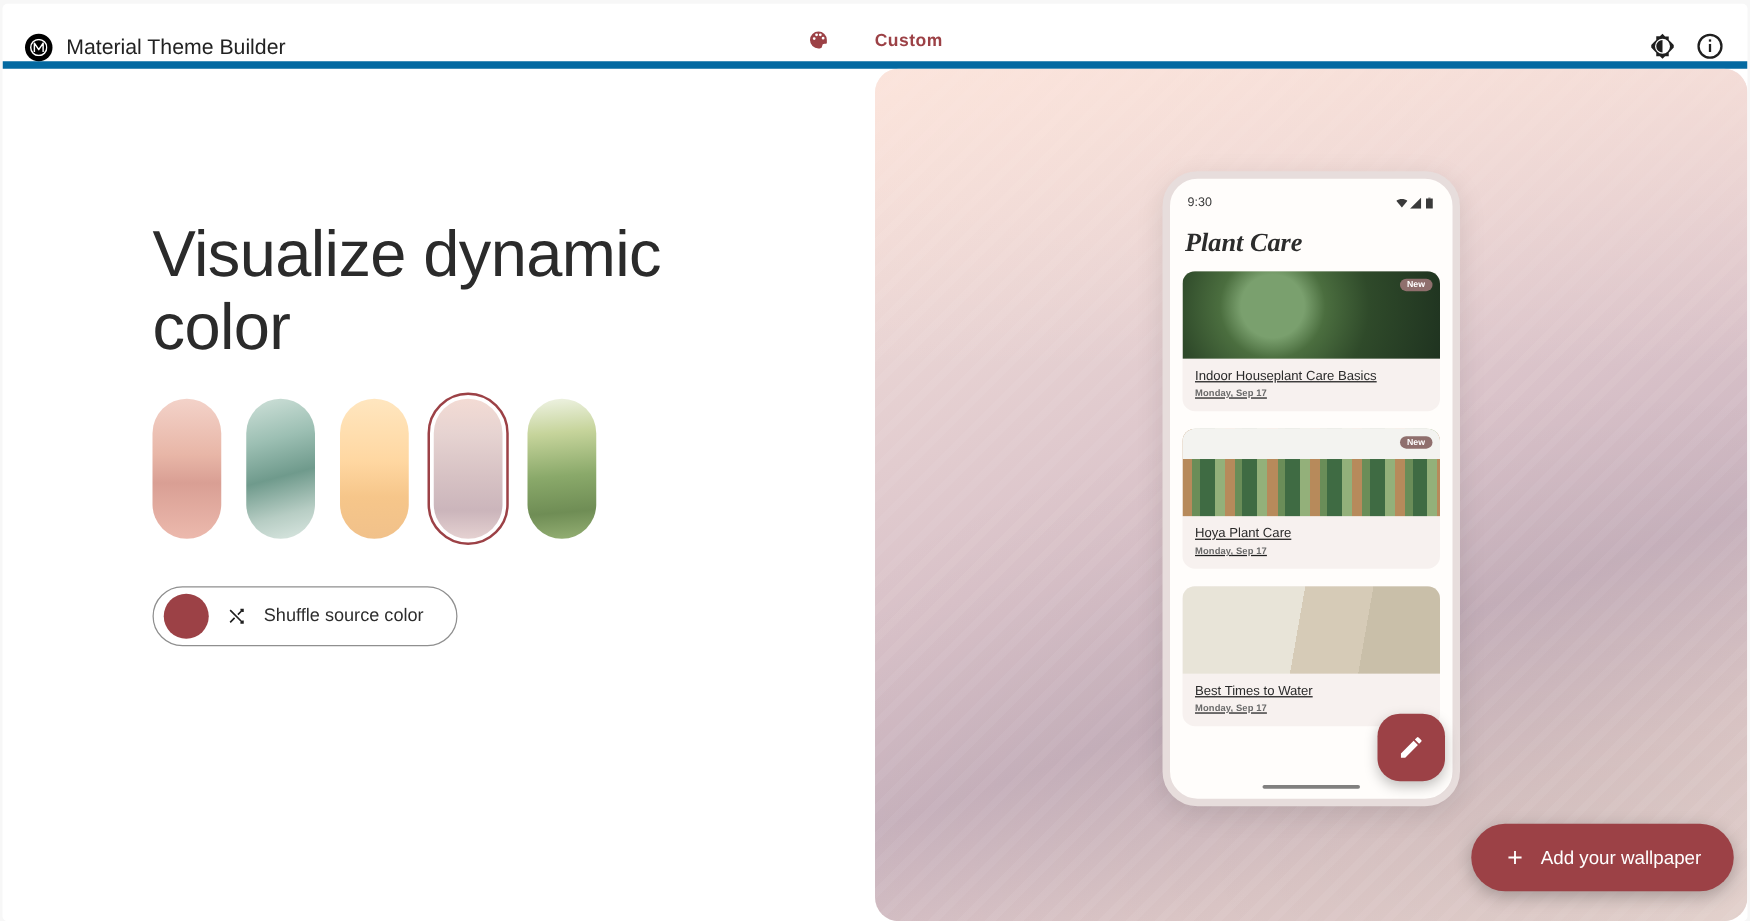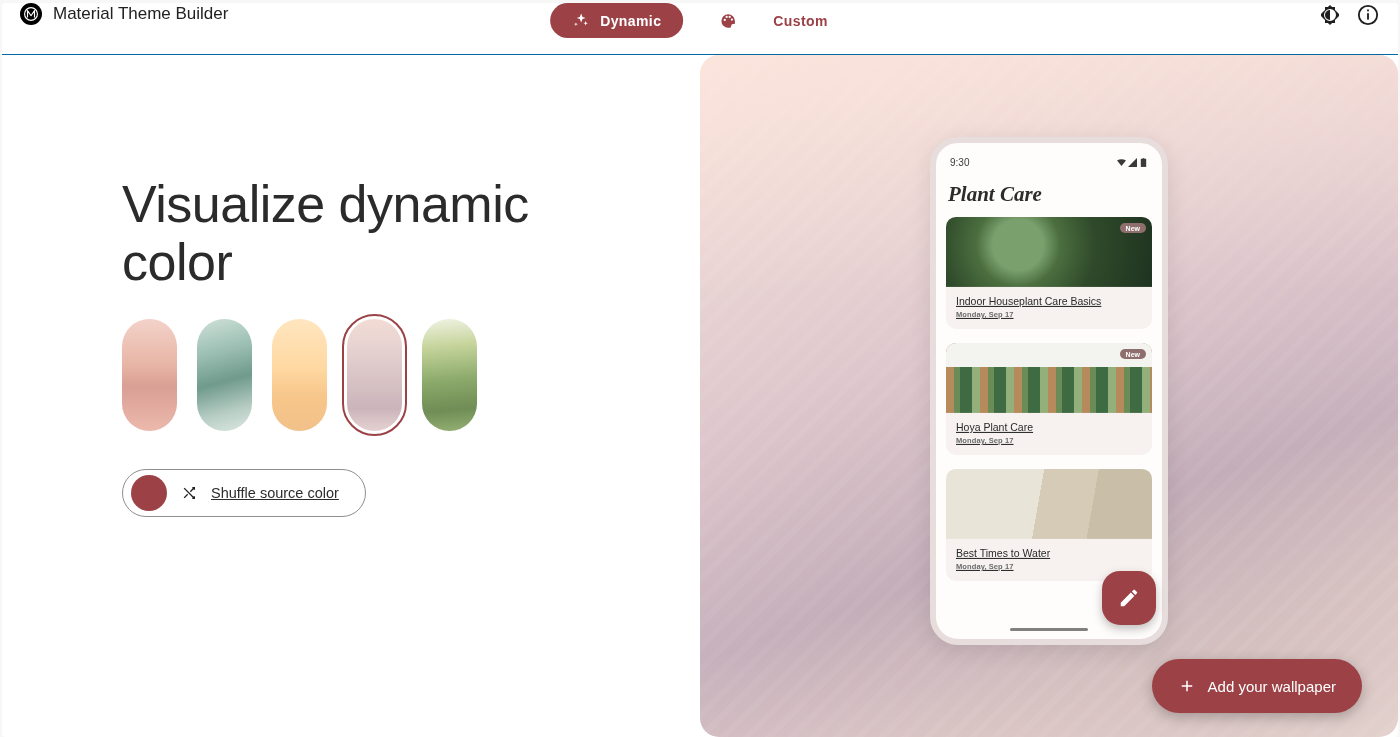--- a/index.html
+++ b/index.html
@@ -27,23 +27,23 @@
   border-radius:4px;
   display:flex;
   flex-direction:column;
   overflow:hidden;
   position:relative;
 }
 
 
 .topbar{
   height:52px;
-  border-bottom:1px solid #0369a1;
+  border-bottom:6px solid #0369a1;
   display:flex;
-  align-items:flex-start;
+  align-items:flex-end;
   padding:0 18px;
 }
 .brand{
   display:flex;align-items:center;gap:11px;
 }
 .brand-logo{
   width:22px;height:22px;border-radius:50%;
   background:#000;display:flex;align-items:center;justify-content:center;
   color:#fff;font-size:14px;font-weight:400;font-family:Georgia,serif;
 }
@@ -101,21 +101,21 @@
 .w1{background:linear-gradient(165deg,#cfe1d9 0%,#9cbfb3 30%,#6f9a8c 55%,#b7cdc4 80%,#dbe8e2 100%);}
 .w2{background:linear-gradient(180deg,#ffe6bf 0%,#ffd7a1 45%,#f6c68a 70%,#f1c18a 100%);}
 .w3{background:linear-gradient(180deg,#f3dbd4 0%,#e6d3d1 25%,#d7c2c4 55%,#cbb5bb 80%,#e5d1d1 100%);}
 .w4{background:linear-gradient(175deg,#eff3e4 0%,#c6d49b 25%,#8aa96a 55%,#6f8d55 80%,#95b074 100%);}
 
 
 .shuffle{
   display:inline-flex;align-items:center;gap:14px;
   height:48px;padding:0 26px 0 8px;border-radius:24px;
   border:1.5px solid #8f8f8f;background:#fff;cursor:pointer;
-  font-size:14.5px;font-weight:500;color:#2d2d2d;text-decoration:underline;
+  font-size:14.5px;font-weight:500;color:#2d2d2d;
 }
 .shuffle .dot{
   width:36px;height:36px;border-radius:50%;background:var(--accent);
 }
 
 
 .wall{
   position:absolute;inset:0;
   background:
     radial-gradient(1200px 600px at 80% 90%, rgba(0,0,0,.08), transparent 60%),
@@ -176,21 +176,21 @@
 
 .fab{
   position:absolute;right:12px;bottom:20px;width:54px;height:54px;border-radius:18px;
   background:var(--accent);display:flex;align-items:center;justify-content:center;
   box-shadow:0 4px 10px rgba(0,0,0,.25);
 }
 .home-ind{width:78px;height:3px;border-radius:2px;background:#2d2d2d;opacity:.6;margin:6px auto 0;}
 
 
 .add-wall{
-  position:absolute;right:36px;bottom:24px;height:54px;
+  position:absolute;right:11px;bottom:24px;height:54px;
   display:flex;align-items:center;gap:12px;padding:0 26px;
   background:var(--accent);color:#fff;border-radius:27px;
   font-size:15px;font-weight:500;cursor:pointer;
   box-shadow:0 4px 14px rgba(0,0,0,.25);
 }
 .add-wall svg{width:18px;height:18px;}
 </style>
 </head>
 <body>
 
@@ -201,26 +201,20 @@
       <div class="brand-logo">
         <svg viewBox="0 0 24 24" width="14" height="14">
             <circle cx="12" cy="12" r="11" fill="none" stroke="#fff" stroke-width="2"></circle>
             <path d="M6 18V6l6 9 6-9v12" fill="none" stroke="#fff" stroke-width="2" stroke-linejoin="round"></path>
           </svg>
       </div>
       <span class="brand-name">Material Theme Builder</span>
     </div>
 
     <div class="tabs">
-      <div class="tab on">
-        <svg viewBox="0 0 24 24">
-            <path fill="currentColor" d="M12 2l1.8 4.6L18 8l-4.2 1.4L12 14l-1.8-4.6L6 8l4.2-1.4L12 2zm6 10l.9 2.3L21 15l-2.1.7L18 18l-.9-2.3L15 15l2.1-.7L18 12zM5 14l.7 1.8L8 16l-2.3.8L5 19l-.7-2.2L2 16l2.3-.2L5 14z"></path>
-          </svg>
-        <span>Dynamic</span>
-      </div>
       <div class="tab off">
         <svg viewBox="0 0 24 24">
             <path fill="currentColor" d="M12 3a9 9 0 00-9 9 9 9 0 009 9h1.5A2.5 2.5 0 0016 18.5 2.5 2.5 0 0118.5 16H20a1 1 0 001-1v-3a9 9 0 00-9-9zm-4.5 9A1.5 1.5 0 119 10.5 1.5 1.5 0 017.5 12zm2.5-4A1.5 1.5 0 1111.5 6.5 1.5 1.5 0 0110 8zm4 0A1.5 1.5 0 1115.5 6.5 1.5 1.5 0 0114 8zm3 3.5A1.5 1.5 0 1118.5 10 1.5 1.5 0 0117 11.5z"></path>
           </svg>
         <span>Custom</span>
       </div>
     </div>
 
     <div class="top-actions">
       <div class="icon-btn">

